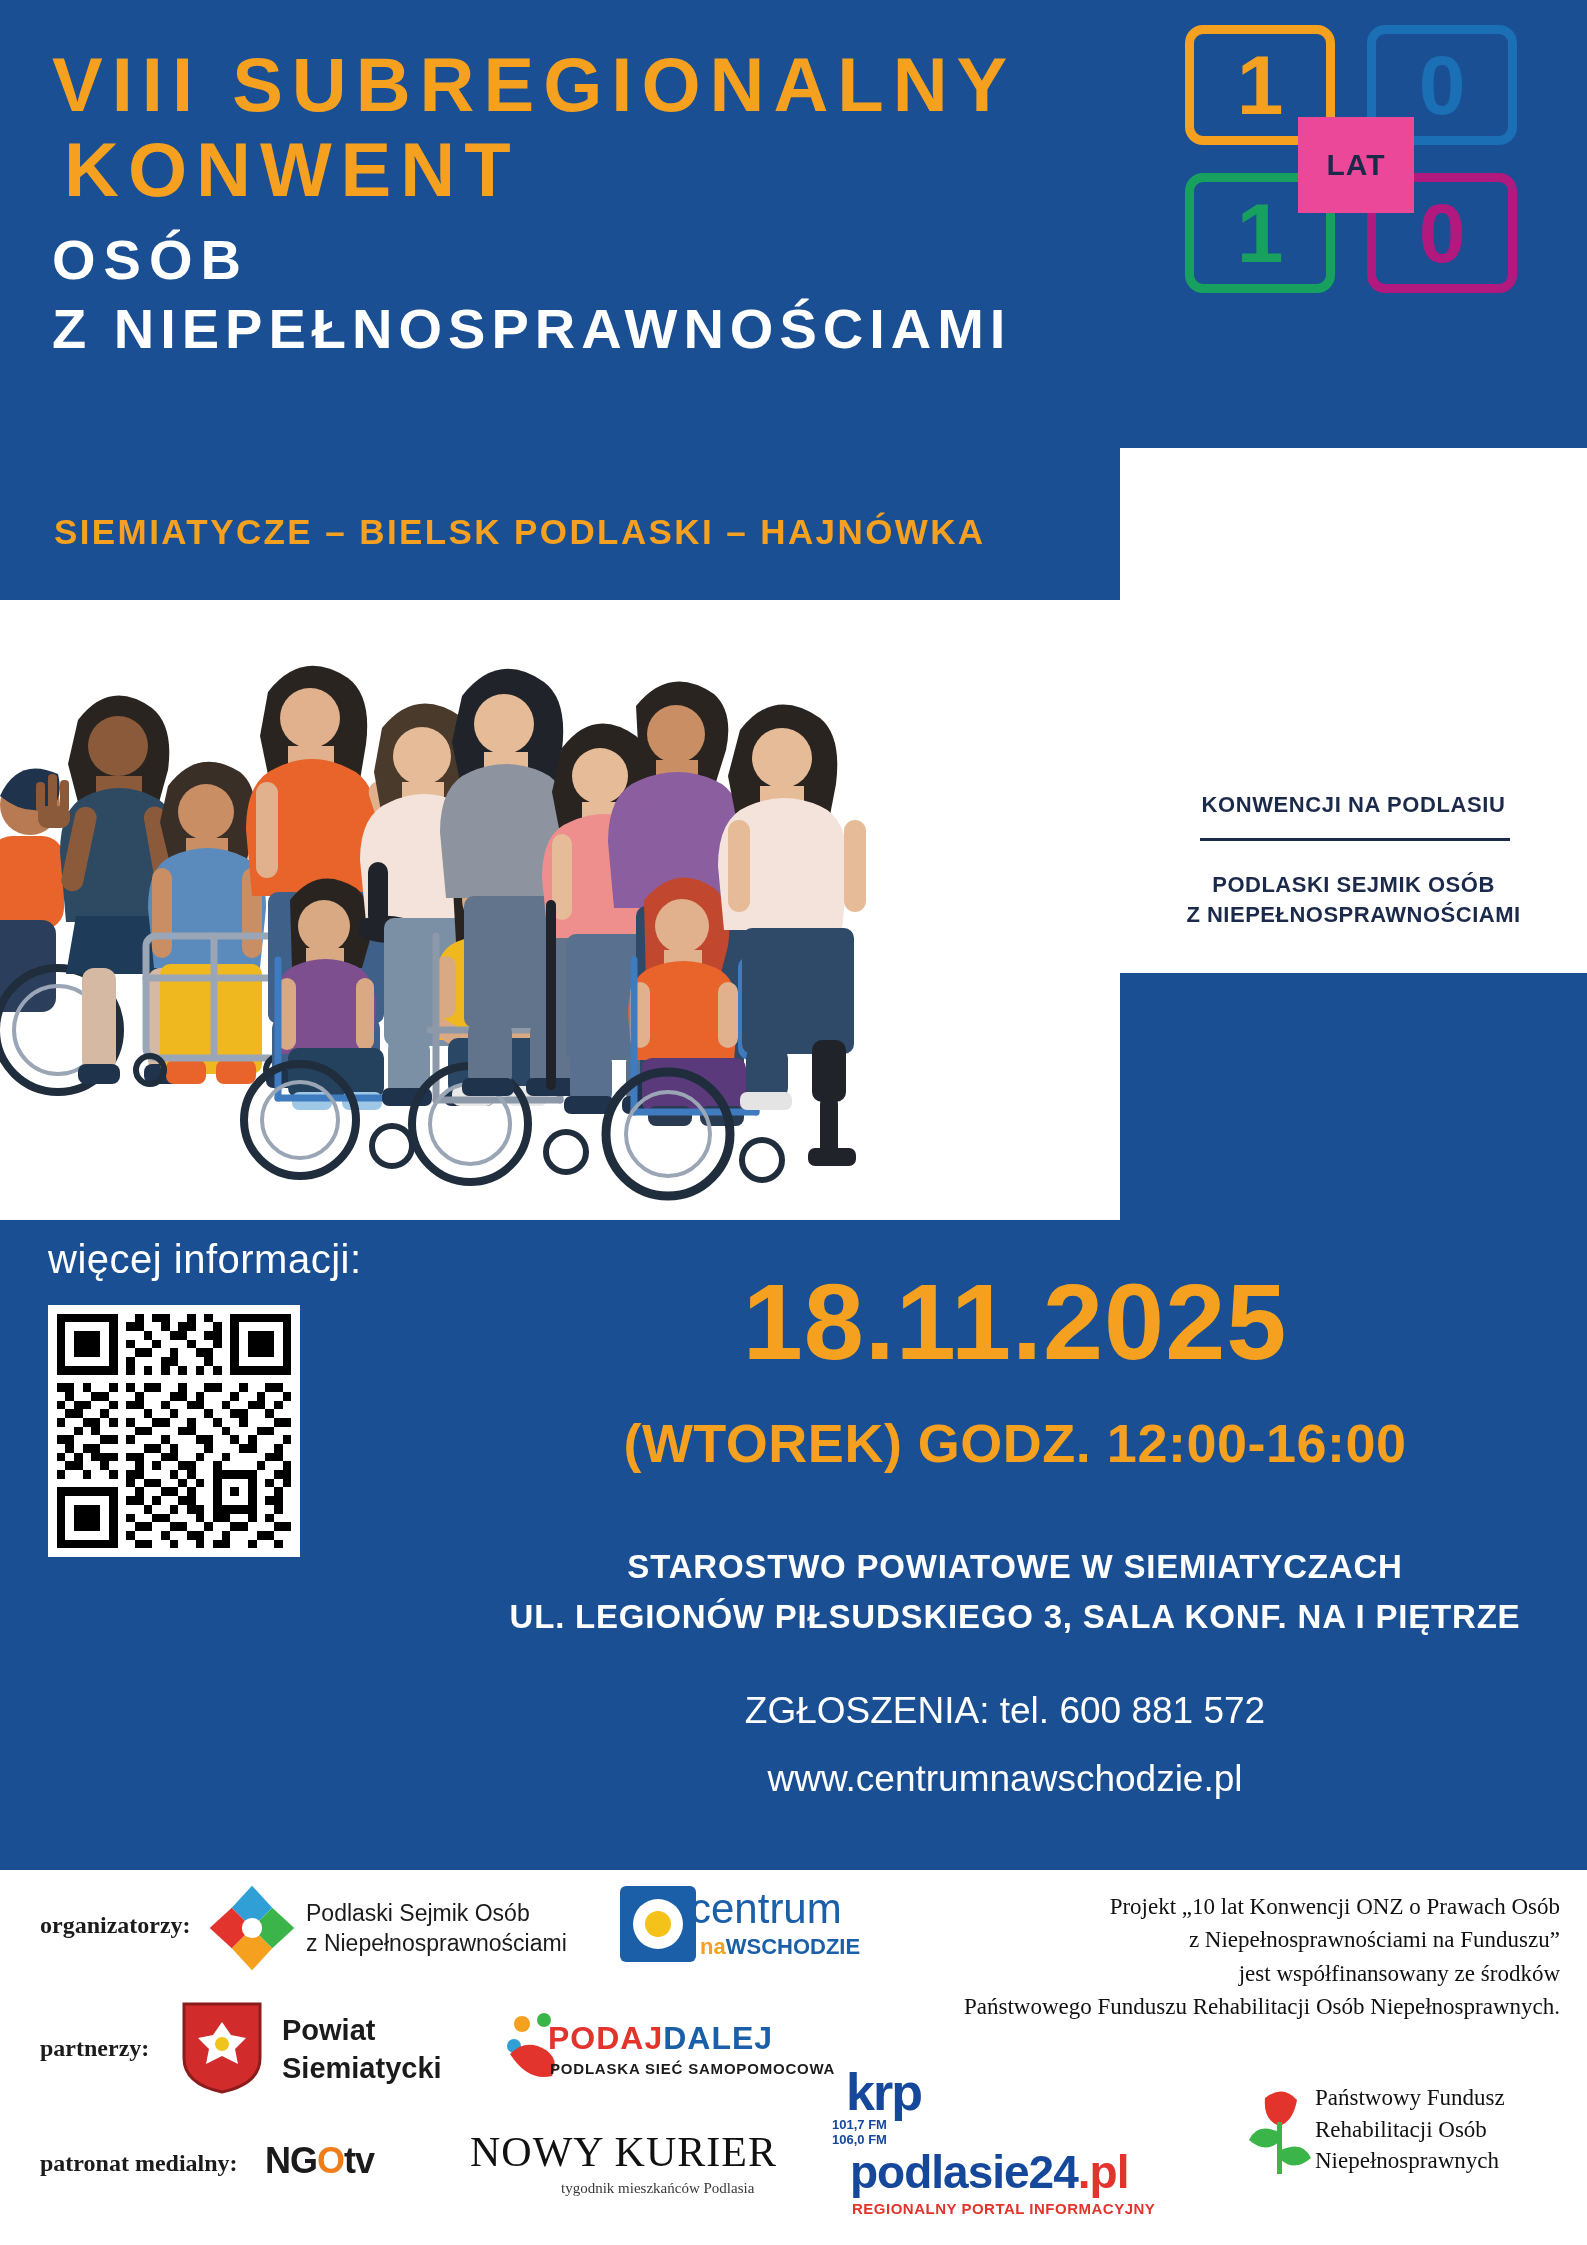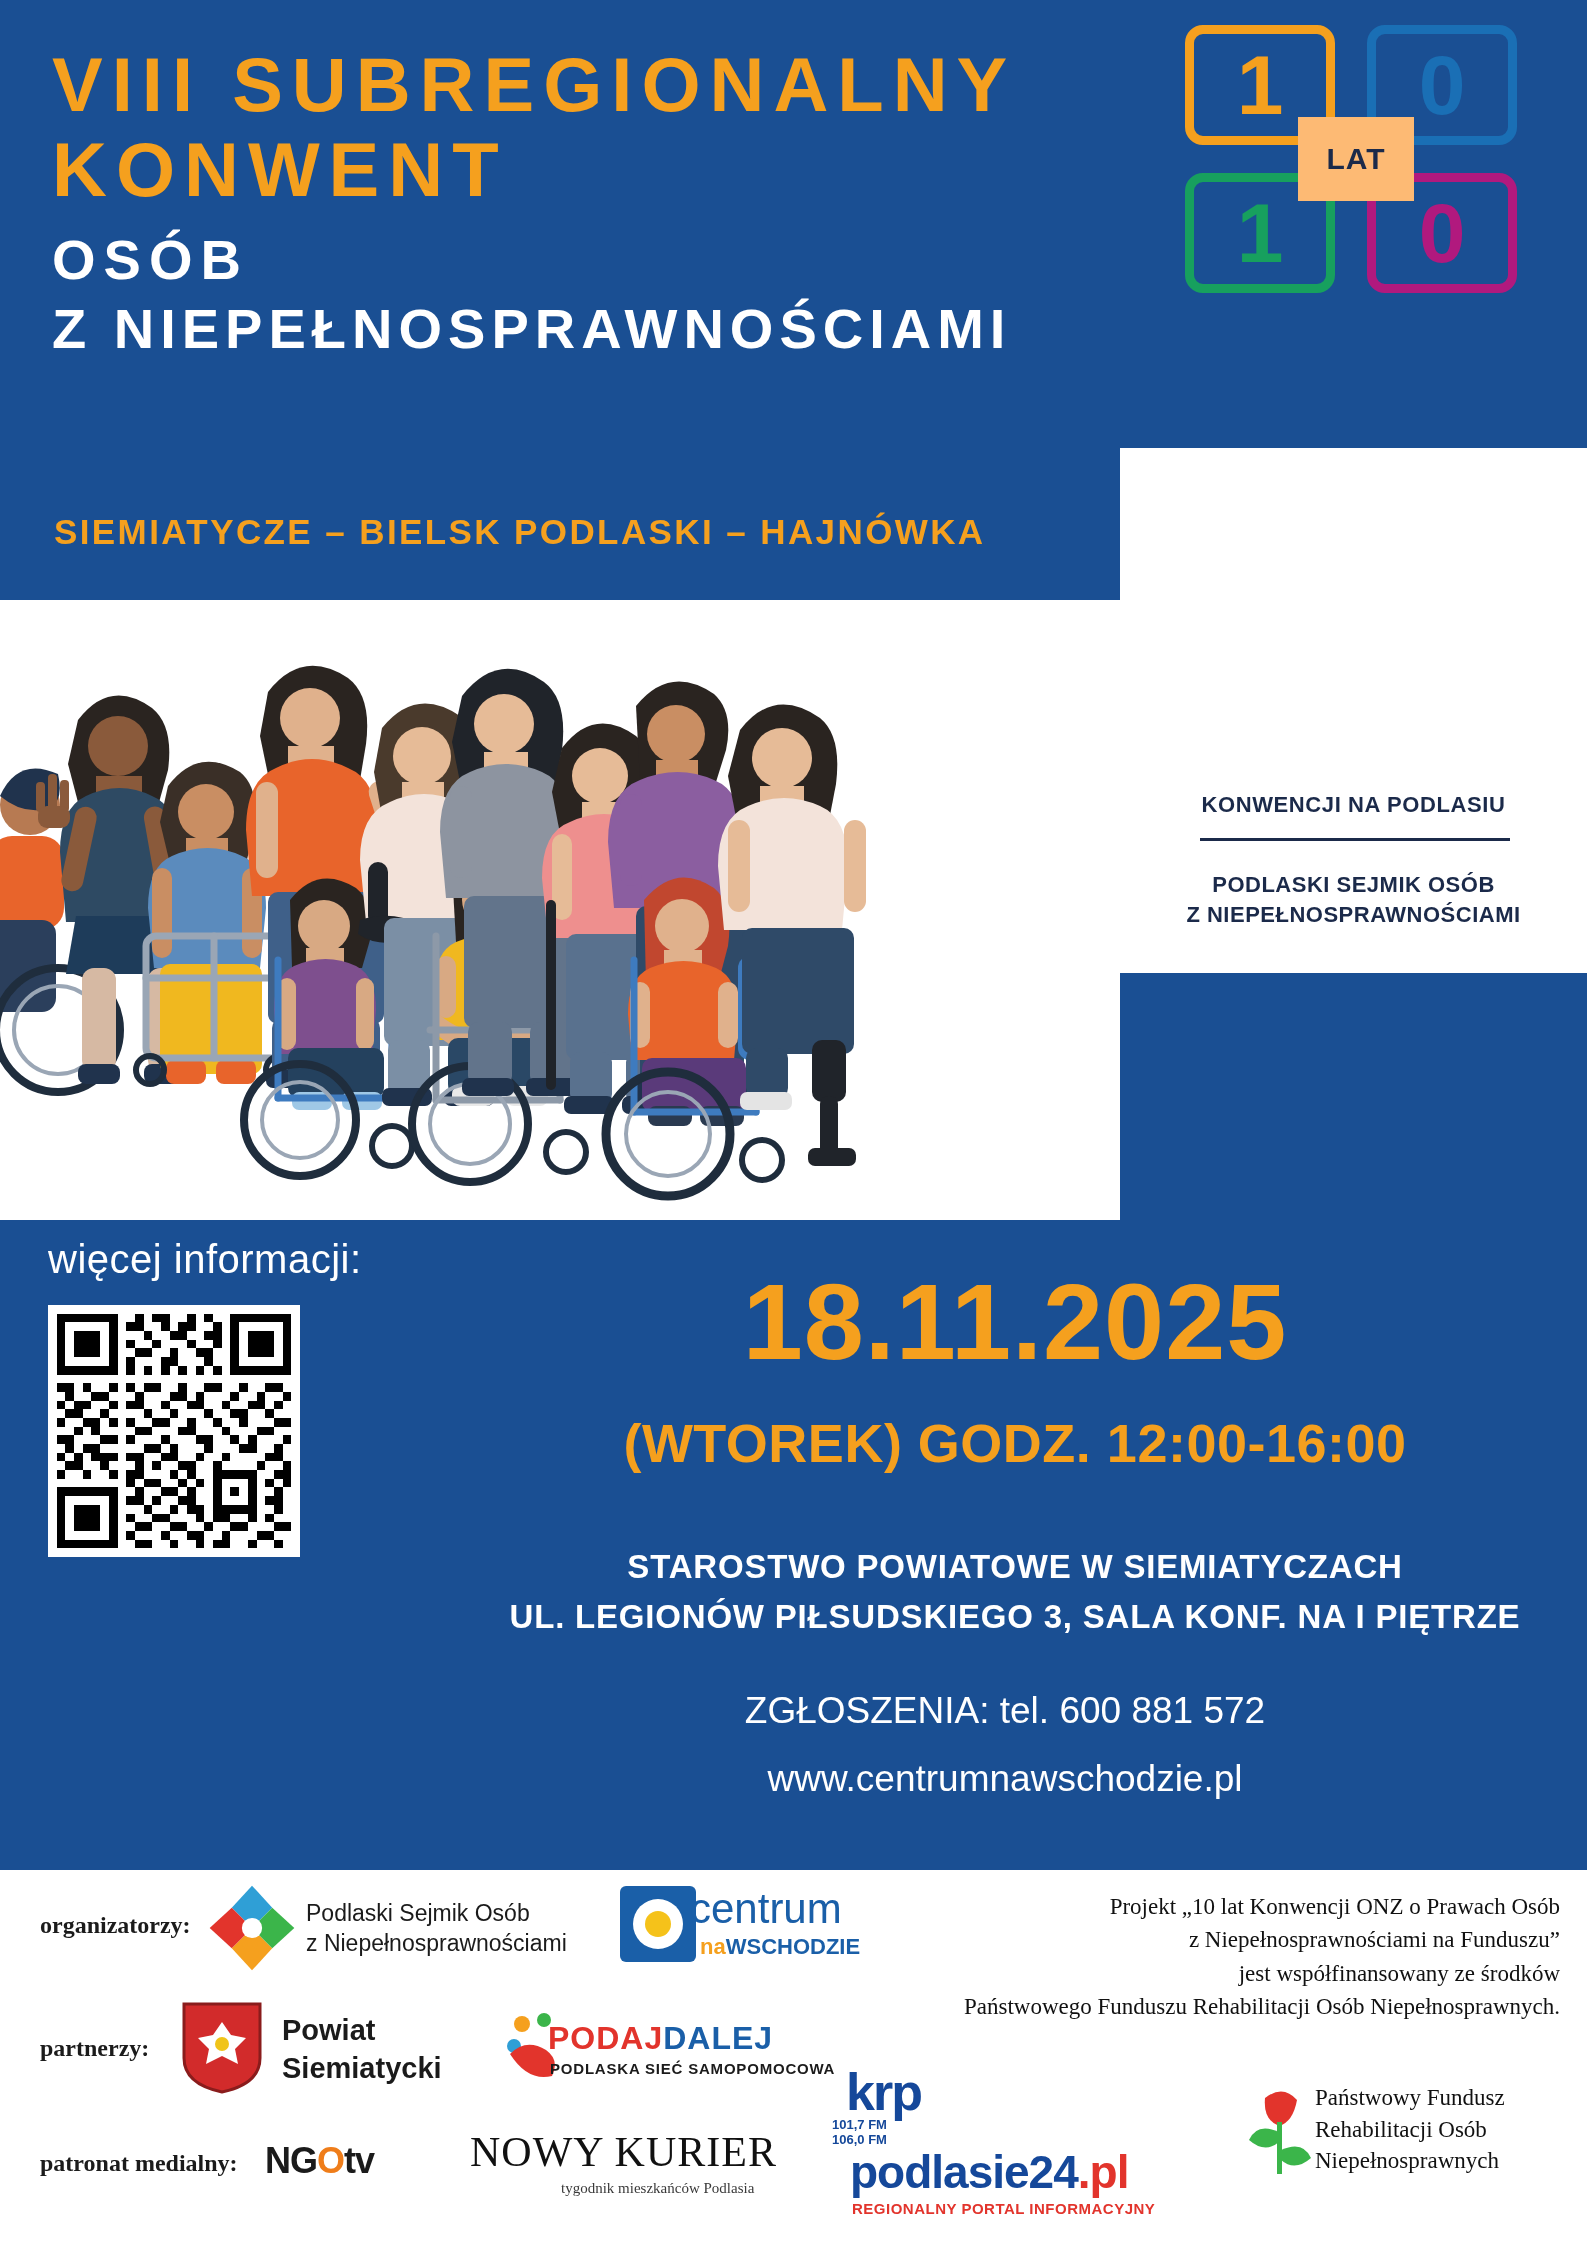--- a/index.html
+++ b/index.html
@@ -49,20 +49,21 @@
     line-height: 1.12;
     white-space: nowrap;
   }
   .title-line2 {
     color: #f5a01e;
     font-size: 76px;
     font-weight: bold;
     letter-spacing: 9px;
     line-height: 1.12;
     white-space: nowrap;
+    margin-left: 12px;
   }
   .title-line3 {
     color: #ffffff;
     font-size: 56px;
     font-weight: bold;
     letter-spacing: 8px;
     line-height: 1.22;
     margin-top: 14px;
     white-space: nowrap;
   }
@@ -114,22 +115,22 @@
   }
   .d1 { left: 0;   top: 0;   border: 9px solid #f5a01e; color: #f5a01e; }
   .d2 { left: 182px; top: 0;   border: 9px solid #1a6fb5; color: #1a6fb5; }
   .d3 { left: 0;   top: 148px; border: 9px solid #17a05e; color: #17a05e; }
   .d4 { left: 182px; top: 148px; border: 9px solid #b1197e; color: #b1197e; }
   .lat-badge {
     position: absolute;
     left: 113px;
     top: 92px;
     width: 116px;
-    height: 84px;
-    background: #fdba74;
+    height: 96px;
+    background: #ec4899;
     display: flex;
     align-items: center;
     justify-content: center;
     font-size: 30px;
     font-weight: bold;
     color: #1b2a4a;
     letter-spacing: 1px;
   }
   .anniv-text1 {
     position: absolute;

